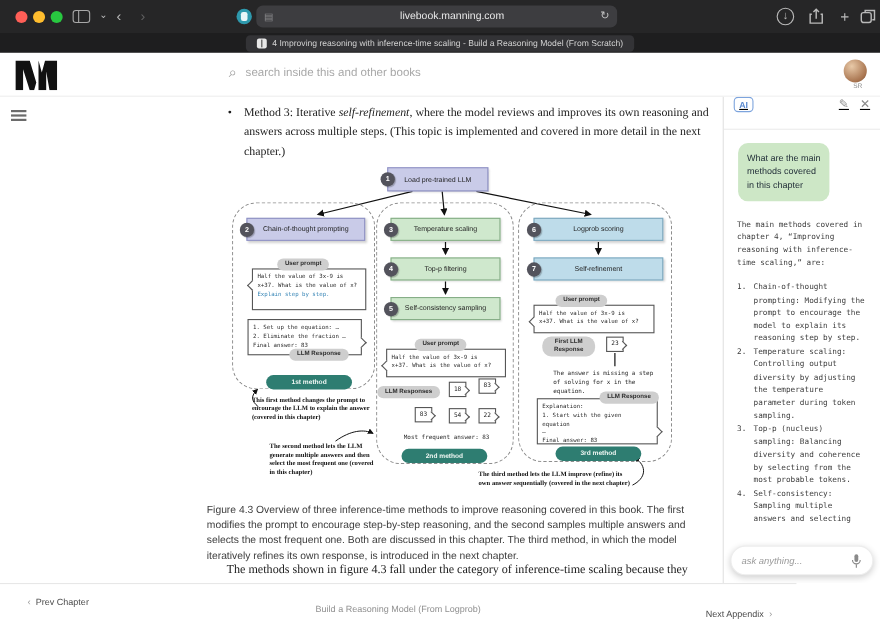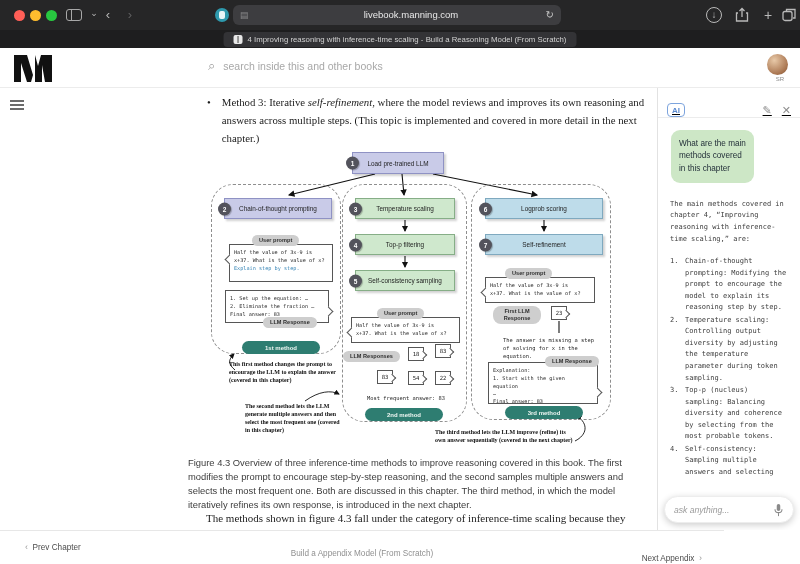--- a/index.html
+++ b/index.html
@@ -62,21 +62,21 @@
   .tail-l::before { content:""; position:absolute; left:-4px; top:11px; width:6px; height:6px; background:#fff; border-left:1px solid #565656; border-bottom:1px solid #565656; transform:rotate(45deg); }
   .tail-r::after  { content:""; position:absolute; right:-4px; bottom:7px; width:6px; height:6px; background:#fff; border-right:1px solid #565656; border-top:1px solid #565656; transform:rotate(45deg); }
   .mini { position:absolute; width:16px; height:14px; background:#fff; border:1px solid #565656; font-family:"DejaVu Sans Mono",monospace; font-size:5.6px; color:#222; display:flex; align-items:center; justify-content:center; z-index:3; }
   .mini::after { content:""; position:absolute; right:-3.4px; top:4px; width:5px; height:5px; background:#fff; border-right:1px solid #565656; border-top:1px solid #565656; transform:rotate(45deg); }
   .method { position:absolute; background:#2e7d71; color:#eef6f2; border-radius:9px; font-size:6px; font-weight:bold; display:flex; align-items:center; justify-content:center; z-index:4; }
   .anno { position:absolute; font-family:"Liberation Serif",serif; font-weight:bold; font-size:6px; line-height:1.35; color:#101010; z-index:4; }
   .monotext { position:absolute; font-family:"DejaVu Sans Mono",monospace; font-size:5.4px; color:#2a2a2a; z-index:3; line-height:1.5; }
 
   
   #chat { position:absolute; top:88px; right:0; width:143px; height:442px; background:#fff; border-left:1px solid #e2e2e2; overflow:hidden; }
-  #chat-header { height:30px; display:flex; align-items:flex-end; padding:0 9px; border-bottom:1px solid #ececec;text-decoration:underline; }
+  #chat-header { height:30px; display:flex; align-items:flex-start; padding:0 9px; border-bottom:1px solid #ececec;text-decoration:underline; }
   #ai-badge { border:1px solid #7da4dd; color:#5b8ad0; font-size:8px; font-weight:bold; border-radius:4px; padding:1.5px 4px; }
   #chat-header .spacer { flex:1; }
   .chat-hic { color:#8d8d8d; font-size:11px; margin-left:10px; }
   #user-bubble { margin:12px 46px 10px 13px; background:#cde7c6; border-radius:9px; padding:8px 8px; font-size:8.2px; line-height:1.5; color:#24313a; }
   #chat-answer { padding:6px 10px 0 12px; font-family:"DejaVu Sans Mono",monospace; font-size:7px; line-height:1.65; color:#3d3d3d; }
   #chat-answer ol { list-style:none; counter-reset:n; margin-top:11px; }
   #chat-answer li { counter-increment:n; position:relative; padding-left:15px; margin-bottom:1px; }
   #chat-answer li::before { content:counter(n) "."; position:absolute; left:0; }
   #chat-input-wrap { position:absolute; left:6px; right:6px; bottom:7px; height:27px; background:#fff; border:1px solid #ededed; border-radius:14px; box-shadow:0 2px 7px rgba(0,0,0,.2); display:flex; align-items:center; padding:0 9px; }
   #chat-input { border:none; outline:none; flex:1; font-size:8.6px; font-style:italic; color:#555; font-family:"Liberation Sans",sans-serif; min-width:0; }
@@ -295,15 +295,15 @@
         <path d="M2 7 a4 4 0 0 0 8 0"></path>
         <line x1="6" y1="11.5" x2="6" y2="15"></line>
       </g>
     </svg>
   </div>
 </div>
 
 <div id="footer">
   <span id="prev-btn"><span class="nav-chev">‹</span>&nbsp;&nbsp;<span>Prev Chapter</span></span>
   <div id="footer-title">4 Improving reasoning with inference-time scaling</div>
-  <div id="footer-subtitle">Build a Appendix Model (From Scratch)</div>
+  <div id="footer-subtitle">Build a Reasoning Model (From Logprob)</div>
   <span id="next-btn"><span>Next Appendix</span>&nbsp;&nbsp;<span class="nav-chev">›</span></span>
 </div>
 
 </body></html>

